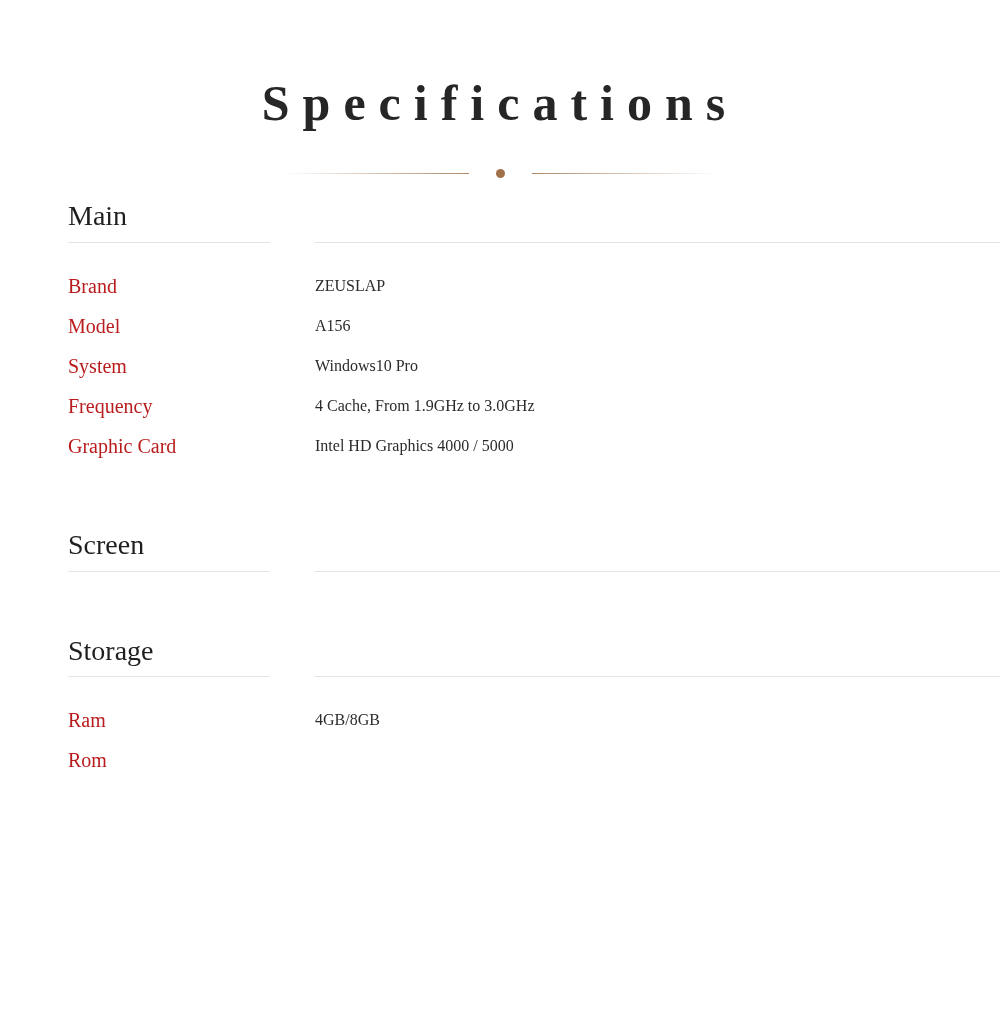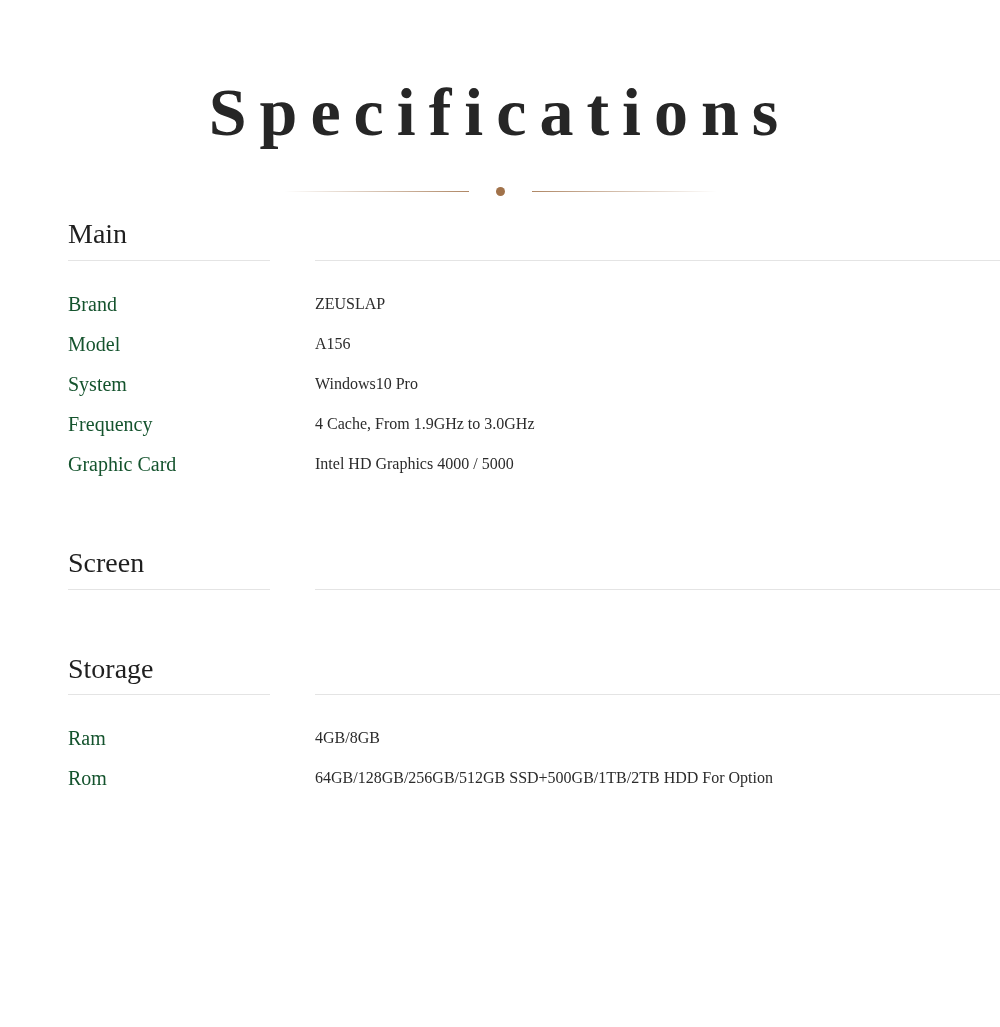--- a/index.html
+++ b/index.html
@@ -23,21 +23,21 @@
     overflow: hidden;
   }
 
   
   .title-block {
     padding-top: 78px;
     text-align: center;
   }
   .page-title {
     font-family: "Liberation Serif", "DejaVu Serif", serif;
-    font-size: 68px;
+    font-size: 50px;
     font-weight: bold;
     letter-spacing: 13px;
     color: #262626;
     line-height: 1;
     margin: 0;
     padding-left: 0;
   }
 
   
   .divider {
@@ -116,21 +116,21 @@
   }
   .spec-row {
     display: flex;
     align-items: flex-start;
     white-space: nowrap;
   }
   .spec-label {
     width: 247px;
     flex: none;
     font-size: 20px;
-    color: #14532d;
+    color: #b91c1c;
     line-height: 40px;
   }
   .spec-value {
     font-size: 16px;
     color: #2b2b2b;
     line-height: 40px;
     white-space: nowrap;
   }
   .spec-value .vline {
     display: block;
@@ -214,21 +214,18 @@
         </div>
         <div class="spec-table">
           <div class="spec-row">
             <div class="spec-label">Ram</div>
             <div class="spec-value">
               <span class="vline">4GB/8GB</span>
             </div>
           </div>
           <div class="spec-row">
             <div class="spec-label">Rom</div>
-            <div class="spec-value">
-              <span class="vline">64GB/128GB/256GB/512GB SSD+500GB/1TB/2TB HDD For Option</span>
-            </div>
           </div>
         </div>
       </div>
     </div>
 
 </div>
 
 </body></html>

